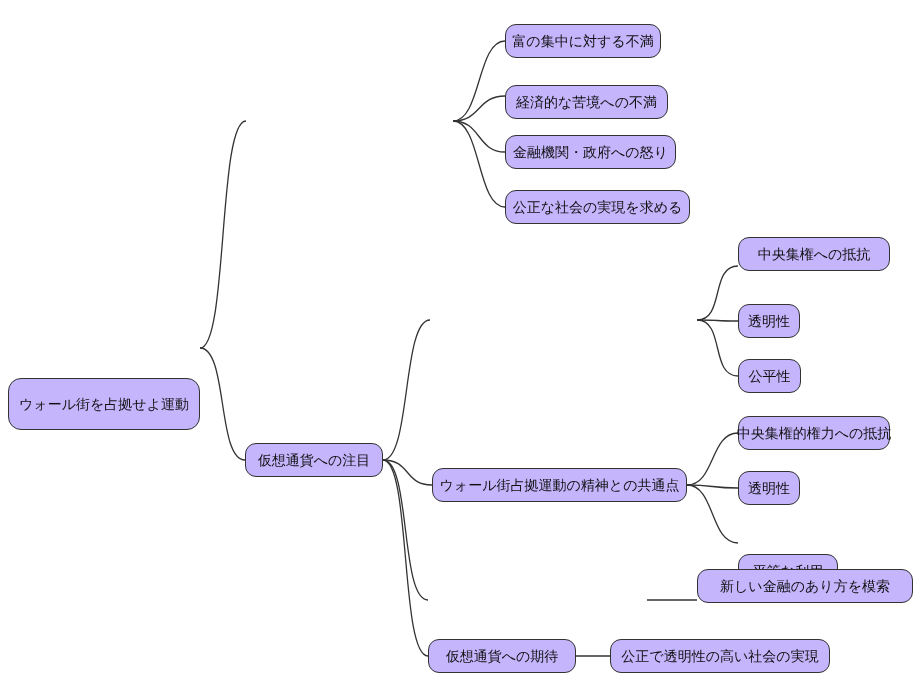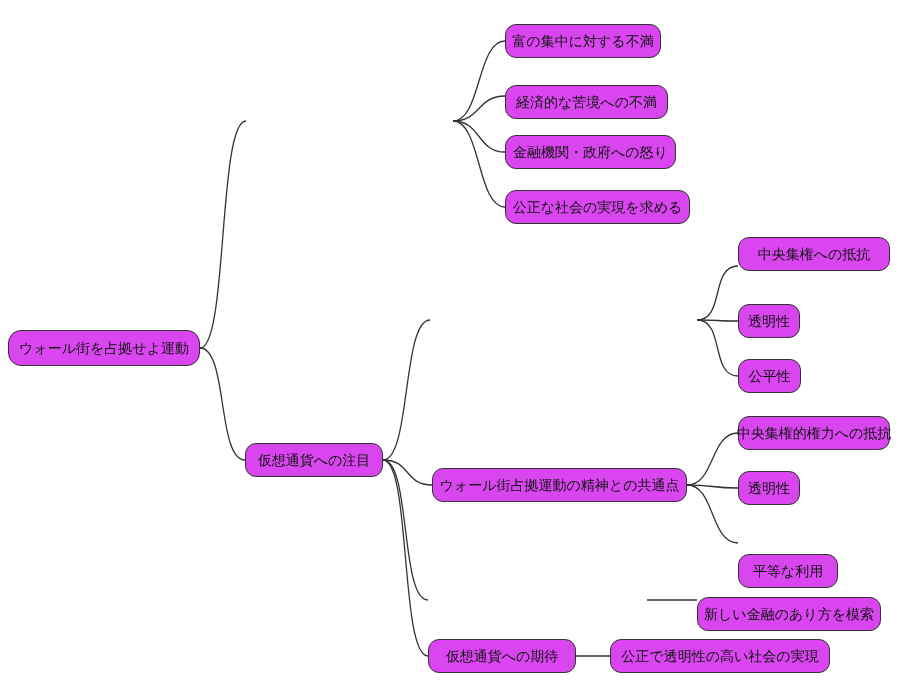--- a/index.html
+++ b/index.html
@@ -22,33 +22,33 @@
   }
   .edge-layer path {
     fill: none;
     stroke: #333333;
     stroke-width: 1.3;
   }
   .node {
     position: absolute;
     box-sizing: border-box;
     height: 34px;
-    background: #d946ef;
+    background: #c4b5fd;
     border: 1.6px solid #333333;
     border-radius: 11px;
     color: #111111;
     font-size: 14px;
     line-height: 1;
     display: flex;
     align-items: center;
     justify-content: center;
     white-space: nowrap;
     text-align: center;
   }
-  .node.root { border-radius: 13px; height: 36px; }
+  .node.root { border-radius: 13px; height: 52px; margin-top: 48px; }
 </style>
 </head>
 <body>
 
 <div class="canvas">
 
   <svg class="edge-layer" width="922" height="696" viewBox="0 0 922 696" aria-hidden="true">
     <path d="M200,348 C228,348 218,121 246,121"></path>
     <path d="M200,348 C228,348 217,460 245,460"></path>
     <path d="M453,121 C481,121 477,41 505,41"></path>
@@ -80,18 +80,18 @@
 
   <div class="node" style="left:738px; top:237px; width:152px">中央集権への抵抗</div>
   <div class="node" style="left:738px; top:304px; width:62px">透明性</div>
   <div class="node" style="left:738px; top:359px; width:63px">公平性</div>
 
   <div class="node" style="left:432px; top:468px; width:255px">ウォール街占拠運動の精神との共通点</div>
   <div class="node" style="left:738px; top:416px; width:152px">中央集権的権力への抵抗</div>
   <div class="node" style="left:738px; top:471px; width:62px">透明性</div>
   <div class="node" style="left:738px; top:554px; width:100px">平等な利用</div>
 
-  <div class="node" style="left:697px; top:597px; width:184px">新しい金融のあり方を模索</div>
+  <div class="node" style="left:697px; top:569px; width:216px">新しい金融のあり方を模索</div>
 
   <div class="node" style="left:428px; top:639px; width:148px">仮想通貨への期待</div>
   <div class="node" style="left:610px; top:639px; width:220px">公正で透明性の高い社会の実現</div>
 
 </div>
 
 </body></html>

